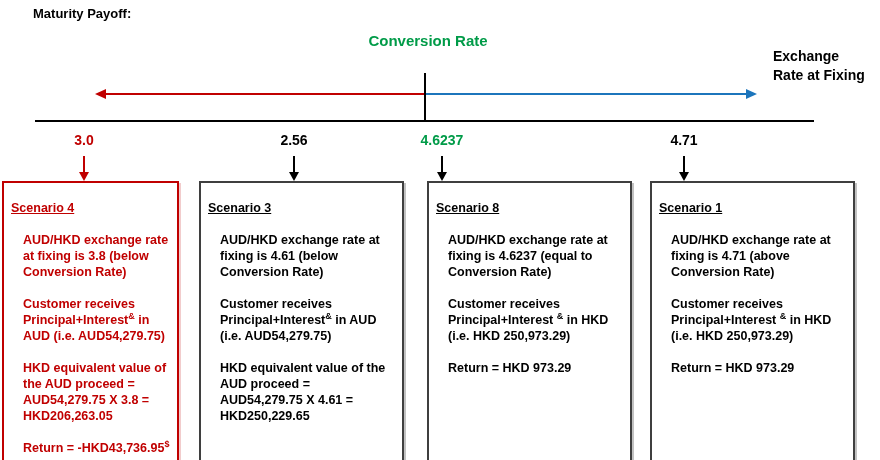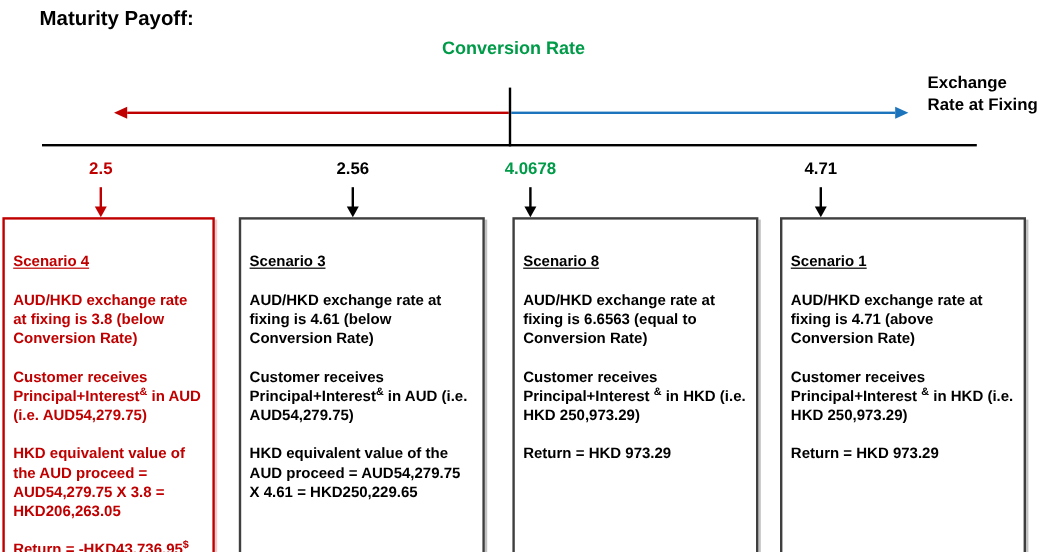--- a/index.html
+++ b/index.html
@@ -2,23 +2,23 @@
 <html><head>
 <meta charset="utf-8">
 <style>
   html,body{margin:0;padding:0;background:#fff;}
   #stage{
     position:relative;width:880px;height:460px;background:#ffffff;
     font-family:"Liberation Sans",sans-serif;font-weight:bold;overflow:hidden;
     -webkit-font-smoothing:antialiased;
   }
   
-  .page-title{position:absolute;left:33px;top:6px;font-size:17px;color:#000;}
+  .page-title{position:absolute;left:33px;top:6px;font-size:13px;color:#000;}
   .conv-label{position:absolute;left:428px;top:32px;transform:translateX(-50%);font-size:15px;color:var(--green);white-space:nowrap;text-align:right;}
-  .exch-label{position:absolute;left:773px;top:59px;font-size:14px;line-height:19px;color:#000;white-space:pre-line;}
+  .exch-label{position:absolute;left:773px;top:47px;font-size:14px;line-height:19px;color:#000;white-space:pre-line;}
   
   .axis-line{position:absolute;left:35px;top:120px;width:779px;height:2px;background:#000;}
   .conv-vline{position:absolute;left:424px;top:73px;width:2px;height:49px;background:#000;}
   .h-stem{position:absolute;top:93px;height:2px;}
   .stem-red{left:106px;width:318px;background:var(--red);}
   .stem-blue{left:426px;width:320px;background:var(--blue);}
   .head-left{position:absolute;left:95px;top:89px;width:0;height:0;
     border-top:5px solid transparent;border-bottom:5px solid transparent;border-right:11px solid var(--red);}
   .head-right{position:absolute;left:746px;top:89px;width:0;height:0;
     border-top:5px solid transparent;border-bottom:5px solid transparent;border-left:11px solid var(--blue);}
@@ -34,22 +34,22 @@
   .tick.theme-red .tick-head{border-top-color:var(--red);}
   .tick.theme-green .tick-label{color:var(--green);}
   
   .scenario-box{position:absolute;top:181px;height:272px;background:#fff;border:2px solid #3f3f3f;
     box-shadow:2px 2px 0 rgba(120,120,120,0.45);padding:7px 7px;box-sizing:content-box;
     font-size:12.5px;line-height:16px;color:#000;}
   .sbox-0{left:2px;width:159px;border-color:var(--red);color:var(--red);box-shadow:2px 2px 0 rgba(192,0,0,0.2);height:274px;}
   .sbox-1{left:199px;width:187px;}
   .sbox-2{left:427px;width:187px;}
   .sbox-3{left:650px;width:187px;}
-  .scenario-title{text-decoration:underline;margin:20px 0 0 0;}
-  .scenario-par{margin:16px 0 0 0;}
+  .scenario-title{text-decoration:underline;margin:10px 0 0 0;}
+  .scenario-par{margin:16px 0 0 12px;}
   .scenario-par sup{font-size:9px;line-height:0;vertical-align:super;}
 </style>
 </head>
 <body>
 
 <div id="stage" style="--red: #C00000; --green: #009B48; --blue: #1C75BC;">
 
   <div class="page-title">Maturity Payoff:</div>
 
   <div class="conv-label">Conversion Rate</div>
@@ -59,31 +59,31 @@
 
   <div class="h-stem stem-red"></div>
   <div class="head-left"></div>
   <div class="h-stem stem-blue"></div>
   <div class="head-right"></div>
 
   <div class="exch-label">Exchange
 Rate at Fixing</div>
 
   <div class="tick tick-0 theme-red">
-    <span class="tick-label">2.5</span>
+    <span class="tick-label">3.0</span>
     <span class="tick-stem"></span>
     <span class="tick-head"></span>
   </div>
   <div class="tick tick-1 theme-black">
     <span class="tick-label">2.56</span>
     <span class="tick-stem"></span>
     <span class="tick-head"></span>
   </div>
   <div class="tick tick-2 theme-green">
-    <span class="tick-label">4.0678</span>
+    <span class="tick-label">4.6237</span>
     <span class="tick-stem"></span>
     <span class="tick-head"></span>
   </div>
   <div class="tick tick-3 theme-black">
     <span class="tick-label">4.71</span>
     <span class="tick-stem"></span>
     <span class="tick-head"></span>
   </div>
 
   <div class="scenario-box sbox-0 theme-red">
@@ -94,21 +94,21 @@
       <p class="scenario-par">Return = -HKD43,736.95<sup>$</sup></p>
     </div>
   <div class="scenario-box sbox-1 theme-black">
       <div class="scenario-title">Scenario 3</div>
       <p class="scenario-par">AUD/HKD exchange rate at fixing is 4.61 (below Conversion Rate)</p>
       <p class="scenario-par">Customer receives Principal+Interest<sup>&amp;</sup> in AUD (i.e. AUD54,279.75)</p>
       <p class="scenario-par">HKD equivalent value of the AUD proceed = AUD54,279.75 X 4.61 = HKD250,229.65</p>
     </div>
   <div class="scenario-box sbox-2 theme-black">
       <div class="scenario-title">Scenario 8</div>
-      <p class="scenario-par">AUD/HKD exchange rate at fixing is 6.6563 (equal to Conversion Rate)</p>
+      <p class="scenario-par">AUD/HKD exchange rate at fixing is 4.6237 (equal to Conversion Rate)</p>
       <p class="scenario-par">Customer receives Principal+Interest <sup>&amp;</sup> in HKD (i.e. HKD 250,973.29)</p>
       <p class="scenario-par">Return = HKD 973.29</p>
     </div>
   <div class="scenario-box sbox-3 theme-black">
       <div class="scenario-title">Scenario 1</div>
       <p class="scenario-par">AUD/HKD exchange rate at fixing is 4.71 (above Conversion Rate)</p>
       <p class="scenario-par">Customer receives Principal+Interest <sup>&amp;</sup> in HKD (i.e. HKD 250,973.29)</p>
       <p class="scenario-par">Return = HKD 973.29</p>
     </div>
 

